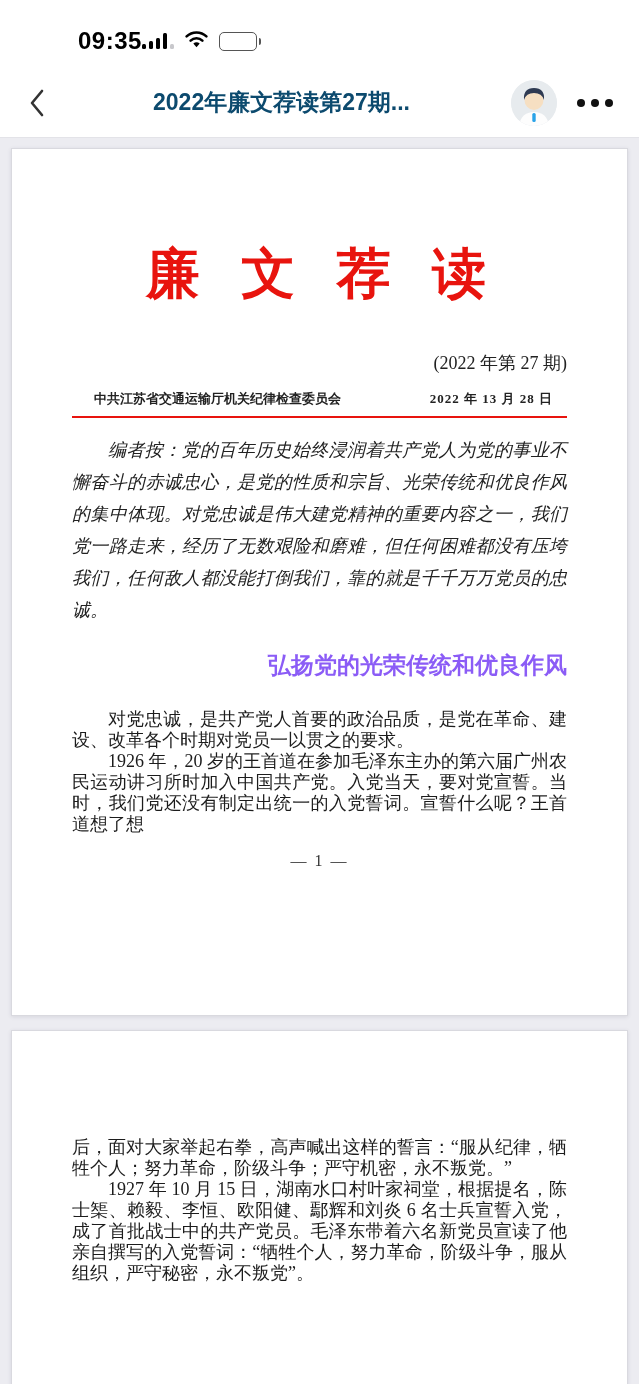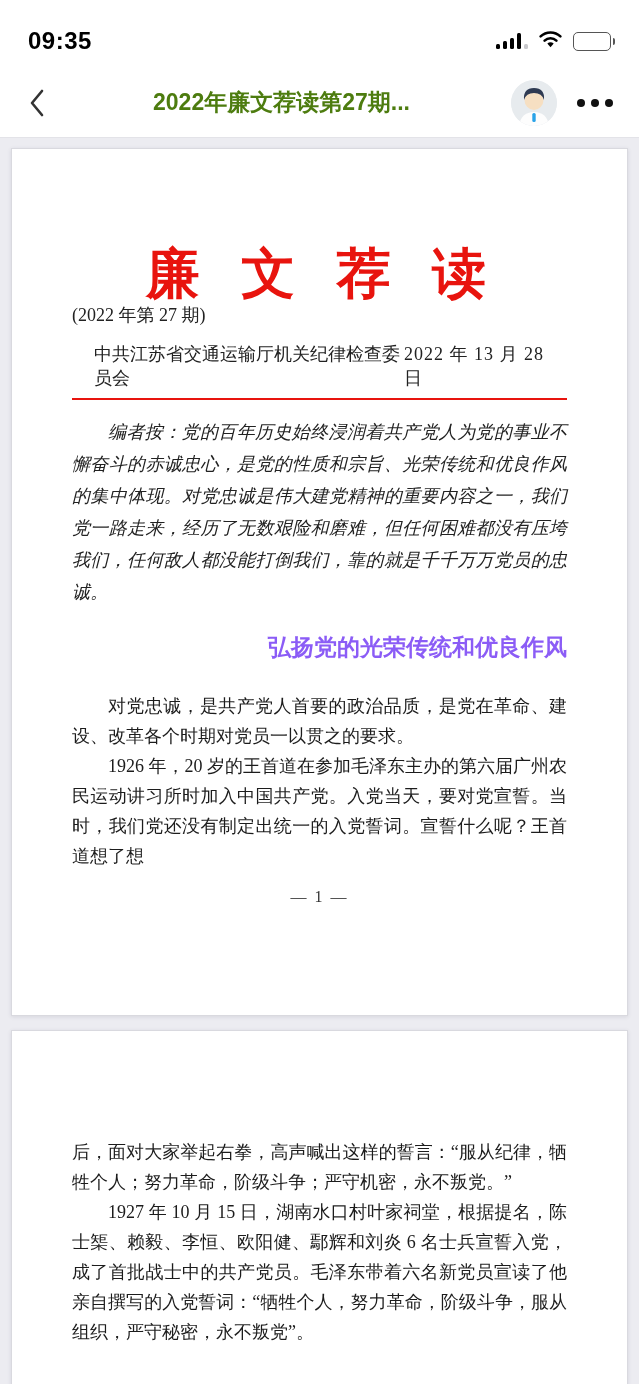--- a/index.html
+++ b/index.html
@@ -2,56 +2,56 @@
 <html><head>
 <meta charset="utf-8">
 <style>
   * { margin:0; padding:0; box-sizing:border-box; }
   html,body { width:639px; }
   body { font-family:"Liberation Sans","DejaVu Sans",sans-serif; background:#ececf1; }
   .screen { position:relative; width:639px; height:1384px; overflow:hidden; background:#ececf1; }
 
   
   .top-chrome { background:#ffffff; border-bottom:1px solid #e3e3e8; }
-  .status-bar { height:68px; display:flex; align-items:center; justify-content:space-between; padding:14px 28px 0 28px; }
+  .status-bar { height:68px; display:flex; align-items:center; padding:14px 28px 0 78px; }
   .time { font-size:24px; font-weight:bold; color:#000; letter-spacing:.5px; }
   .status-icons { display:flex; align-items:center; gap:10px; }
   .sig { display:flex; align-items:flex-end; gap:2.5px; height:16px; }
   .sig i { display:block; width:4.5px; background:#000; border-radius:1.5px; }
   .sig .s1{height:5px} .sig .s2{height:8px} .sig .s3{height:11px} .sig .s4{height:16px}
   .sig .dim{ background:#c8c8cc; height:5px; }
   .batt { width:38px; height:19px; border:1.5px solid #555; border-radius:5px; padding:2px; position:relative; }
   .batt .fill { width:100%; height:100%; background:#000; border-radius:2px; }
   .batt:after { content:''; position:absolute; right:-5px; top:5.5px; width:2.5px; height:7px; background:#555; border-radius:0 2px 2px 0; }
 
   .nav-bar { height:69px; display:flex; align-items:center; padding:0 22px; gap:12px; }
   .back-btn { width:30px; height:30px; display:flex; align-items:center; justify-content:center; cursor:pointer; }
-  .nav-title { flex:1; text-align:center; font-size:23px; font-weight:bold; color:#4d7c0f; white-space:nowrap; overflow:hidden; }
+  .nav-title { flex:1; text-align:center; font-size:23px; font-weight:bold; color:#0c4a6e; white-space:nowrap; overflow:hidden; }
   .avatar { width:46px; height:46px; border-radius:50%; overflow:hidden; background:#e8ecef; flex:0 0 auto; }
   .menu-dots { display:flex; gap:6px; padding:10px 4px 10px 8px; cursor:pointer; }
   .menu-dots i { width:8px; height:8px; border-radius:50%; background:#111; display:block; }
 
   
   .content { padding:10px 11px 0 11px; display:flex; flex-direction:column; gap:14px; }
   .doc-page { background:#fff; border:1px solid #d9d9df; box-shadow:0 1px 4px rgba(60,60,80,.12); width:617px; }
   .page1 { min-height:868px; padding:96px 60px 30px 60px; }
   .page2 { min-height:360px; padding:106px 60px 30px 60px; }
 
   .doc-serif { font-family:"Liberation Serif","DejaVu Serif",serif; color:#1c1c1c; }
 
   .doc-title { text-align:center; font-size:54px; font-weight:bold; color:#e8140e; letter-spacing:14px; line-height:58px; white-space:nowrap; margin-left:7px; }
-  .issue-line { text-align:left; font-size:18px; color:#222; }
-  .byline { display:flex; justify-content:space-between; align-items:baseline; margin-top:15px; padding:0 2px 8px 22px; border-bottom:2px solid #e8140e; font-size:18px; color:#222; }
+  .issue-line { text-align:right; font-size:18px; margin-top:48px; color:#222; }
+  .byline { display:flex; justify-content:space-between; align-items:baseline; margin-top:15px; padding:0 2px 8px 22px; border-bottom:2px solid #e8140e; font-size:13px; color:#222;font-weight:bold; }
   .byline .date { letter-spacing:1px; padding-right:12px; }
 
   .editor-note { margin-top:16px; font-size:18px; line-height:32px; font-style:italic; text-indent:2em; text-align:justify; color:#222;font-family:Liberation Serif, serif; }
 
   .doc-heading { text-align:right; font-weight:bold; font-size:23px; line-height:35px; margin-top:22px; color:#8b5cf6; }
 
-  .body-para { font-size:18px; line-height:30px; text-indent:2em; text-align:justify; color:#1c1c1c; }
+  .body-para { font-size:18px; line-height:21px; text-indent:2em; text-align:justify; color:#1c1c1c; }
   .body-para.no-indent { text-indent:0; }
   .first-para { margin-top:26px; }
   .page-num { text-align:center; font-size:16px; margin-top:17px; color:#333; letter-spacing:2px; }
 </style>
 </head>
 <body>
 
 <div class="screen">
 
   <div class="top-chrome">

